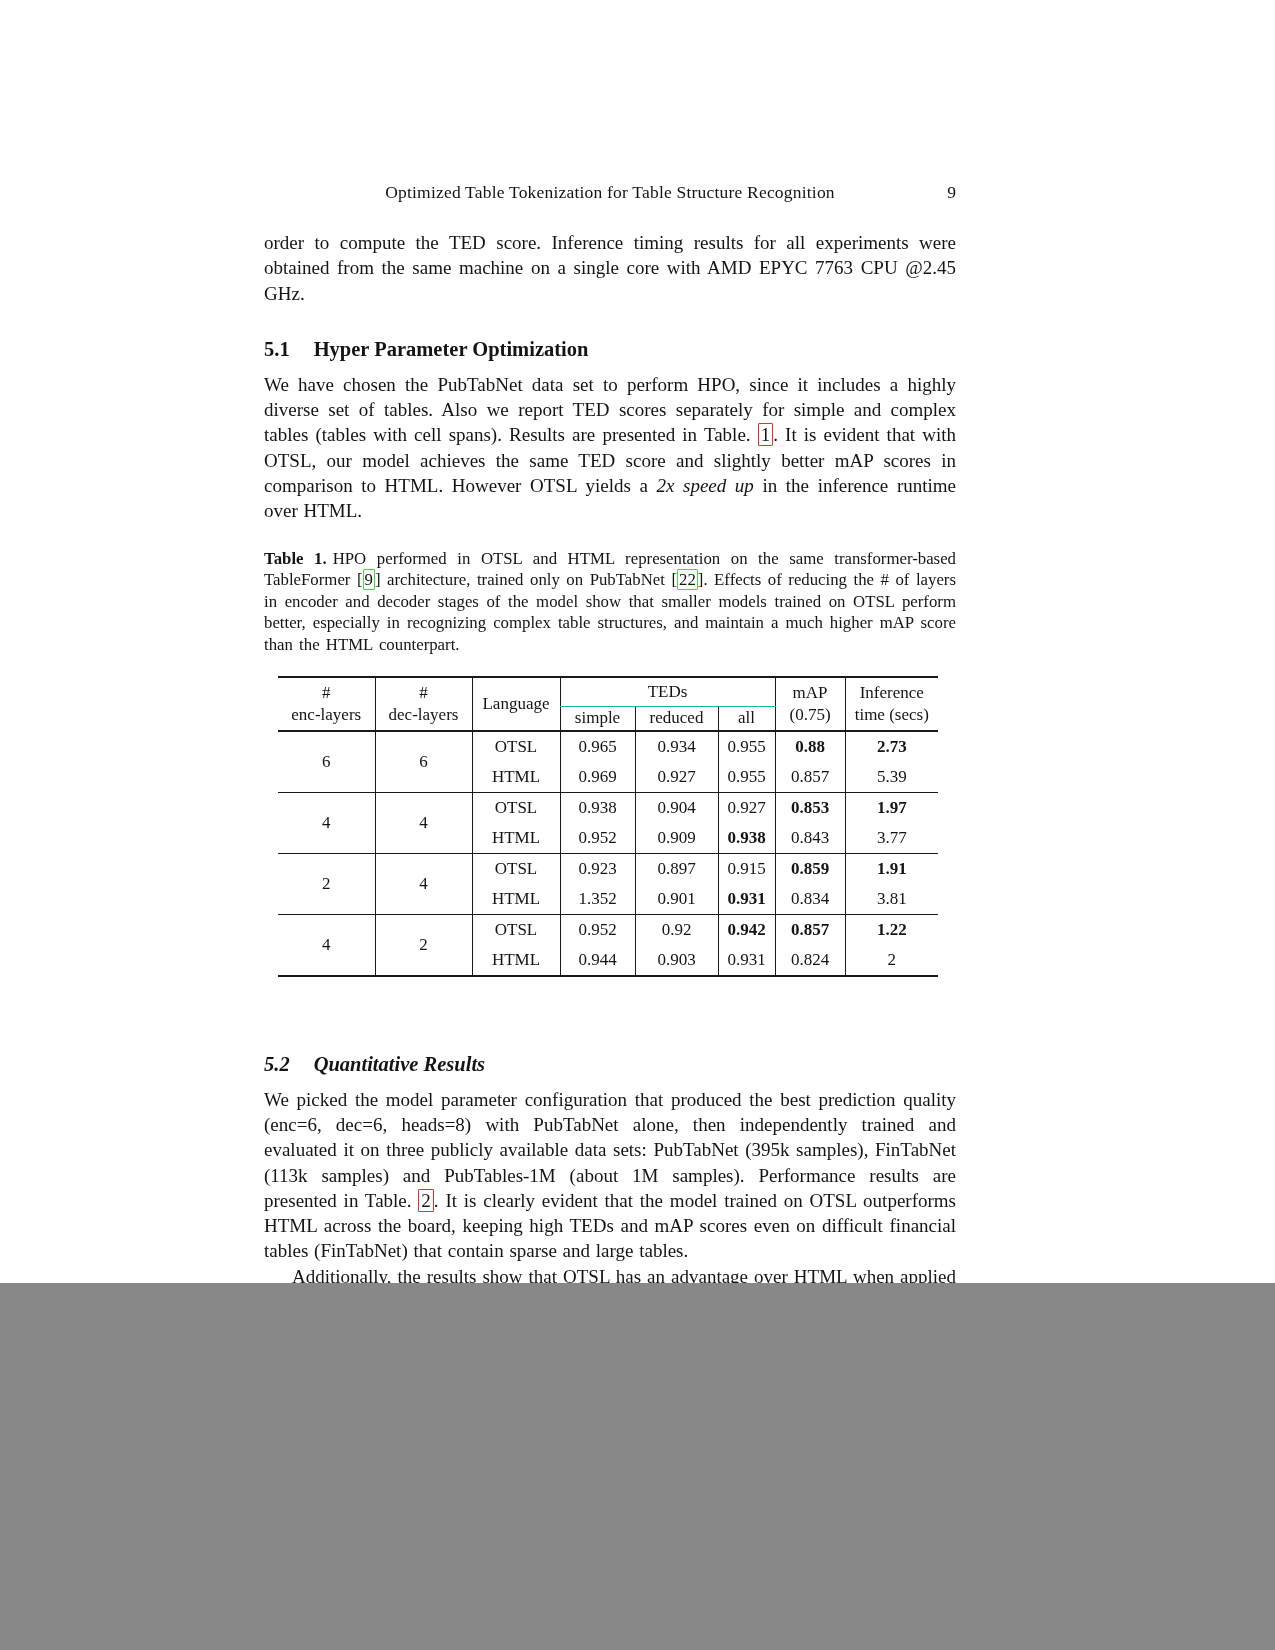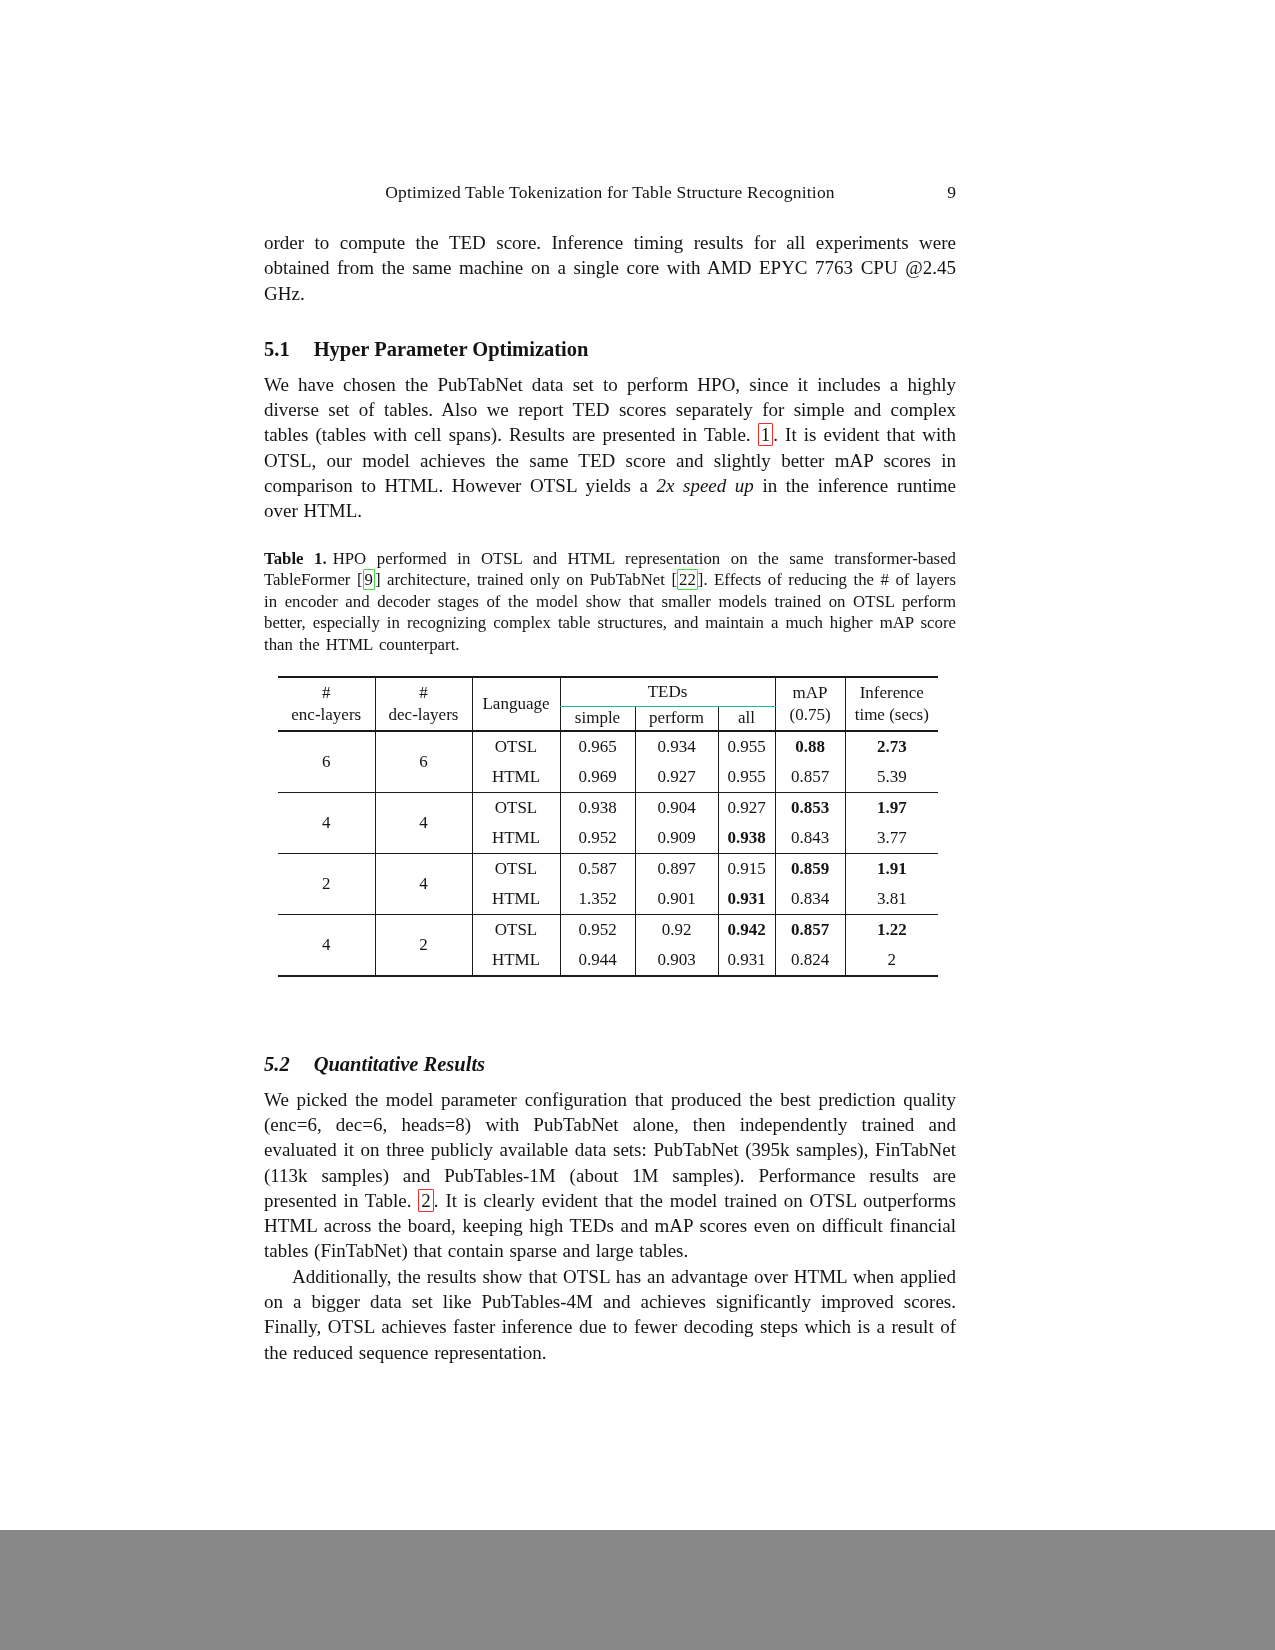--- a/index.html
+++ b/index.html
@@ -1,17 +1,17 @@
 <!DOCTYPE html>
 <html><head>
 <meta charset="utf-8">
 <style>
   html,body { margin:0; padding:0; background:#888; }
   .page {
-    position:relative; width:1275px; height:1530px; margin:0 auto;
+    position:relative; width:1275px; height:1283px; margin:0 auto;
     background:#ffffff; color:#141414;
     font-family:"Liberation Serif","DejaVu Serif",serif;
     overflow:hidden;
   }
   .content { position:absolute; left:264px; top:182px; width:692px; }
 
   .running-head { position:relative; height:24px; font-size:17.5px; margin-bottom:24px; }
   .rh-title { display:block; text-align:center; letter-spacing:0.2px; }
   .rh-page { position:absolute; right:0; top:0; }
 
@@ -102,21 +102,21 @@
 dec-layers</th>
             <th rowspan="2" class="hb">Language</th>
             <th colspan="3" class="tb teds-h">TEDs</th>
             <th rowspan="2" class="hb wsp">mAP
 (0.75)</th>
             <th rowspan="2" class="hb wsp">Inference
 time (secs)</th>
           </tr>
           <tr>
             <th class="hb">simple</th>
-            <th class="hb">perform</th>
+            <th class="hb">reduced</th>
             <th class="hb">all</th>
           </tr>
         </thead>
         <tbody>
 
           <tr>
             <td rowspan="2" class="nb">6</td>
             <td rowspan="2">6</td>
             <td>OTSL</td>
             <td>0.965</td>
@@ -150,21 +150,21 @@
             <td>0.909</td>
             <td class="b">0.938</td>
             <td>0.843</td>
             <td>3.77</td>
           </tr>
 
           <tr class="gs">
             <td rowspan="2" class="nb">2</td>
             <td rowspan="2">4</td>
             <td>OTSL</td>
-            <td>0.587</td>
+            <td>0.923</td>
             <td>0.897</td>
             <td>0.915</td>
             <td class="b">0.859</td>
             <td class="b">1.91</td>
           </tr>
           <tr>
             <td>HTML</td>
             <td>1.352</td>
             <td>0.901</td>
             <td class="b">0.931</td>

